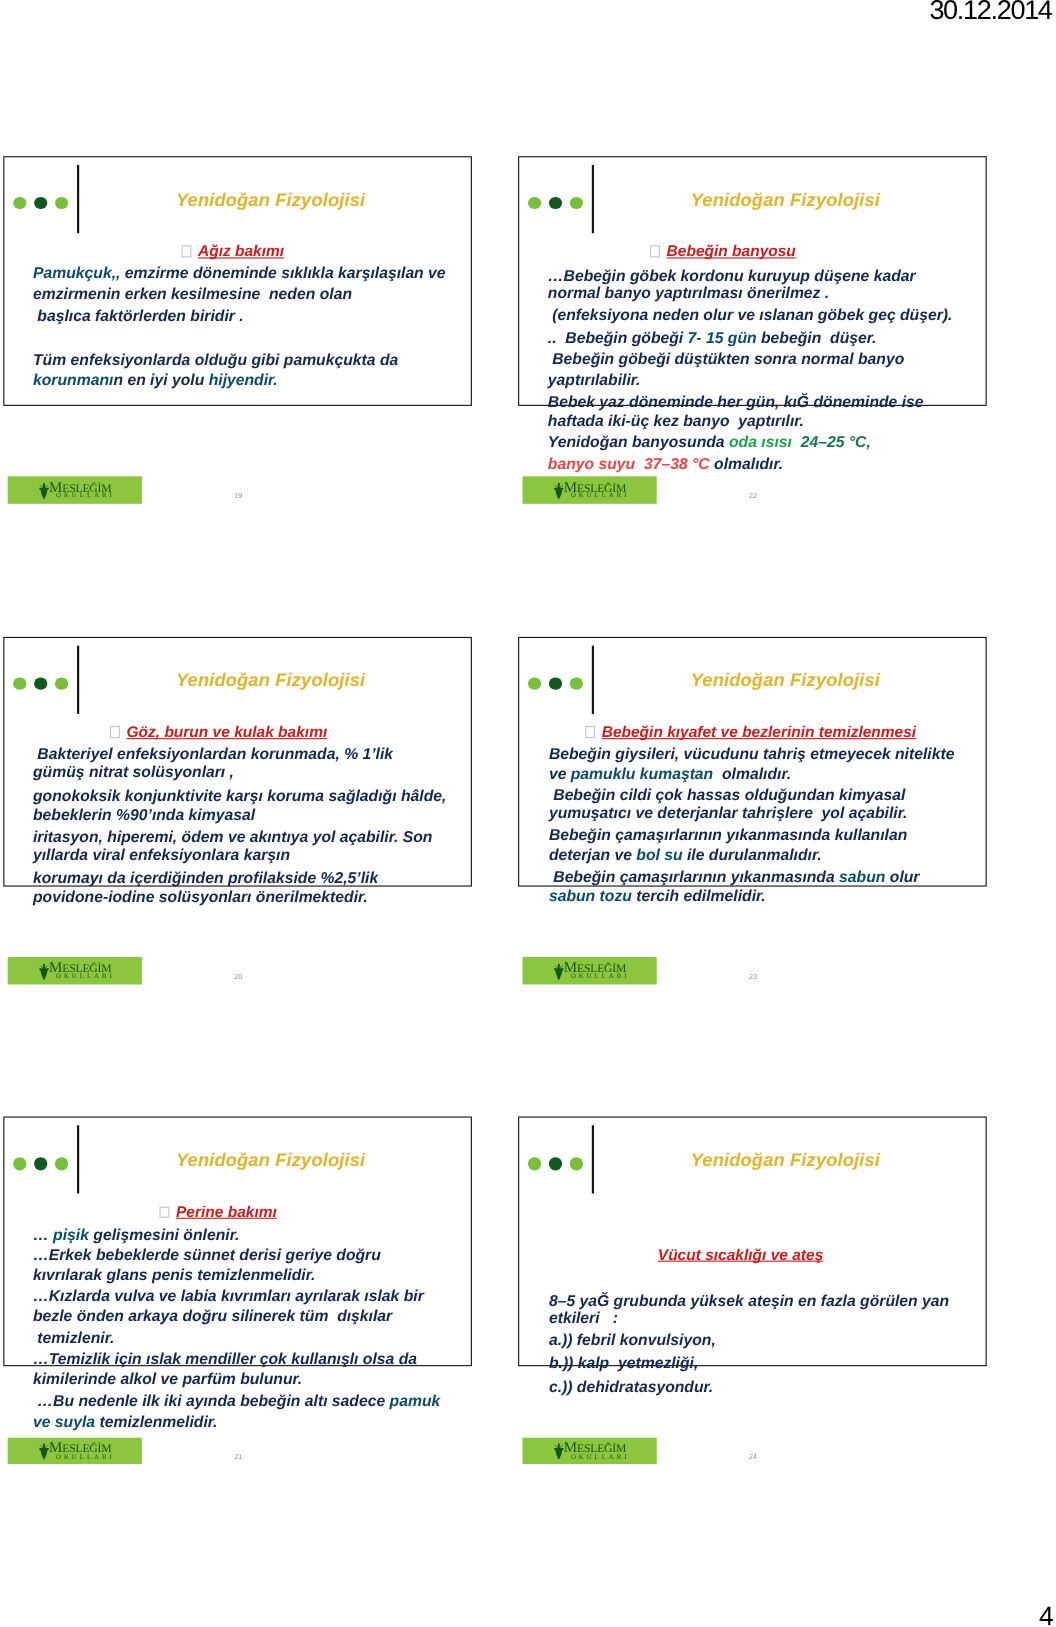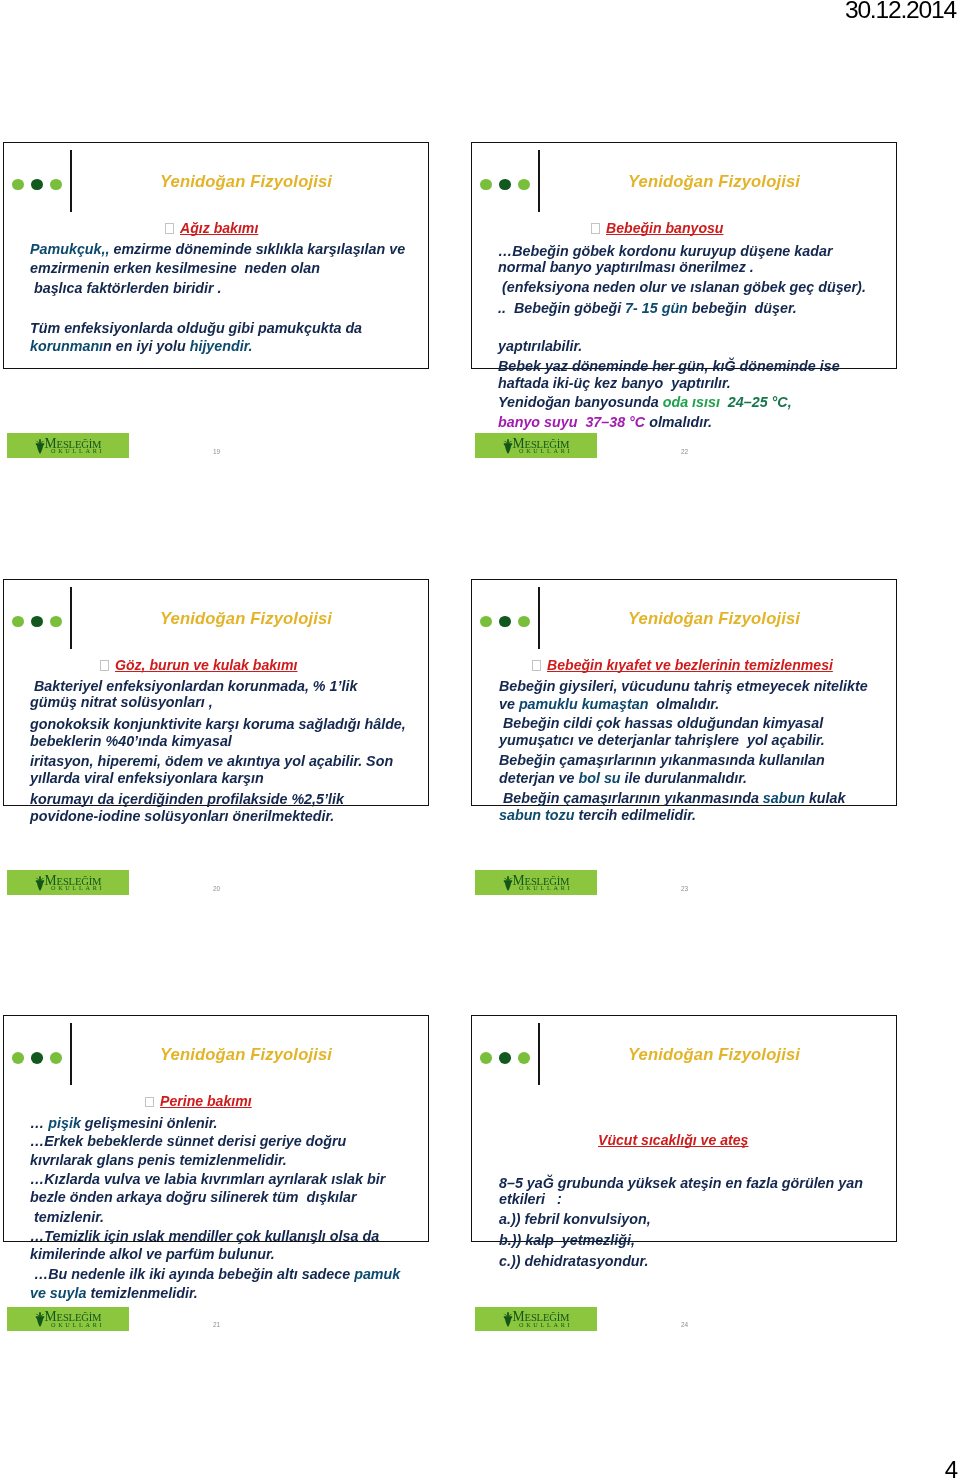--- a/index.html
+++ b/index.html
@@ -15,21 +15,21 @@
   .dot3{left:46px;background:#7ABF3C;}
   .vline{position:absolute;left:65.5px;top:7px;width:2.2px;height:62px;background:#151515;}
   .s-title{position:absolute;left:73px;top:29px;width:338px;text-align:center;font-style:italic;font-weight:bold;color:#E3B42A;font-size:16.6px;letter-spacing:0.15px;}
   .heading{position:absolute;font-style:italic;font-weight:bold;color:#CE1C1C;font-size:14.1px;white-space:nowrap;}
   .heading .u{text-decoration:underline;text-decoration-skip-ink:none;text-underline-offset:1px;text-decoration-thickness:1px;}
   .bullet-box{display:inline-block;width:6.5px;height:8.5px;border:1px solid #c4c4c4;margin-right:6.5px;vertical-align:-1px;}
   .bodytext{position:absolute;font-style:italic;font-weight:bold;font-size:14.3px;line-height:19.3px;color:#14284F;white-space:pre;}
   .c-cyan{color:#0c4a6e;}
   .c-green{color:#1FA24D;}
   .c-teal{color:#17764B;}
-  .c-purple{color:#a21caf;font-style:italic;}
+  .c-purple{color:#ef4444;font-style:italic;}
   .c-navy{color:#14284F;}
   .logo{position:absolute;left:2.5px;top:290.5px;width:122px;height:24.5px;background:#8BC63E;overflow:hidden;}
   .logo-mark{position:absolute;left:28px;top:5.5px;width:10px;height:15px;}
   .logo-name{position:absolute;left:38px;top:1.5px;font-family:"Liberation Serif",serif;color:#14551A;line-height:15px;white-space:nowrap;height:15px;}
   .logo-name .cap{font-size:13.6px;}
   .logo-name .rest{font-size:10.6px;letter-spacing:-0.18px;}
   .logo-sub{position:absolute;left:44.5px;top:15.2px;font-family:"Liberation Serif",serif;font-size:6.2px;color:#14551A;letter-spacing:2.7px;line-height:6px;}
   .slide-num{position:absolute;left:209px;top:305px;font-size:6.5px;color:#8f8f8f;font-style:normal;font-weight:normal;font-family:"Liberation Sans",sans-serif;}
 </style>
 </head>
@@ -68,20 +68,21 @@
   <span class="dot dot1"></span>
   <span class="dot dot2"></span>
   <span class="dot dot3"></span>
   <span class="vline"></span>
   <div class="s-title">Yenidoğan Fizyolojisi</div>
   <div class="heading" style="left:119px;top:77px;"><span class="bullet-box"></span><span class="u">Bebeğin banyosu</span></div>
   <div class="bodytext" style="left:26px;top:99.0px;font-size:14.3px;"><span class="c-navy">…Bebeğin göbek kordonu kuruyup düşene kadar</span></div>
   <div class="bodytext" style="left:26px;top:115.6px;font-size:14.3px;"><span class="c-navy">normal banyo yaptırılması önerilmez .</span></div>
   <div class="bodytext" style="left:26px;top:135.5px;font-size:14.3px;"><span class="c-navy"> (enfeksiyona neden olur ve ıslanan göbek geç düşer).</span></div>
   <div class="bodytext" style="left:26px;top:156.3px;font-size:14.3px;"><span class="c-navy">..  Bebeğin göbeği </span><span class="c-cyan">7- 15 gün</span><span class="c-navy"> bebeğin  düşer.</span></div>
+  <div class="bodytext" style="left:26px;top:175.7px;font-size:14.3px;"><span class="c-navy"> Bebeğin göbeği düştükten sonra normal banyo</span></div>
   <div class="bodytext" style="left:26px;top:194.9px;font-size:14.3px;"><span class="c-navy">yaptırılabilir.</span></div>
   <div class="bodytext" style="left:26px;top:214.1px;font-size:14.3px;"><span class="c-navy">Bebek yaz döneminde her gün, kıĞ döneminde ise</span></div>
   <div class="bodytext" style="left:26px;top:231.8px;font-size:14.3px;"><span class="c-navy">haftada iki-üç kez banyo  yaptırılır.</span></div>
   <div class="bodytext" style="left:26px;top:250.3px;font-size:14.3px;"><span class="c-navy">Yenidoğan banyosunda </span><span class="c-green">oda ısısı </span><span class="c-teal"> 24–25 °C,</span></div>
   <div class="bodytext" style="left:26px;top:270.1px;font-size:14.3px;"><span class="c-purple">banyo suyu  37–38 °C</span><span class="c-navy"> olmalıdır.</span></div>
   <div class="logo">
     <span class="logo-mark"><svg viewBox="0 0 30 45" width="10" height="15">
             <g fill="#14551A">
               <path d="M0.5 5.0 C5.0 5.0 10.0 7.5 12.5 11.5 L12.5 14.0 C9.5 9.8 5.0 6.8 0.5 5.0 Z"></path>
               <path d="M29.5 5.0 C25.0 5.0 20.0 7.5 17.5 11.5 L17.5 14.0 C20.5 9.8 25.0 6.8 29.5 5.0 Z"></path>
@@ -98,21 +99,21 @@
 <div class="slide" style="left:3px;top:578.5px;">
   <span class="dot dot1"></span>
   <span class="dot dot2"></span>
   <span class="dot dot3"></span>
   <span class="vline"></span>
   <div class="s-title">Yenidoğan Fizyolojisi</div>
   <div class="heading" style="left:96px;top:77px;"><span class="bullet-box"></span><span class="u">Göz, burun ve kulak bakımı</span></div>
   <div class="bodytext" style="left:26px;top:97.0px;font-size:14.3px;"><span class="c-navy"> Bakteriyel enfeksiyonlardan korunmada, % 1’lik</span></div>
   <div class="bodytext" style="left:26px;top:113.9px;font-size:14.3px;"><span class="c-navy">gümüş nitrat solüsyonları ,</span></div>
   <div class="bodytext" style="left:26px;top:135.1px;font-size:14.3px;"><span class="c-navy">gonokoksik konjunktivite karşı koruma sağladığı hâlde,</span></div>
-  <div class="bodytext" style="left:26px;top:152.6px;font-size:14.3px;"><span class="c-navy">bebeklerin %40’ında kimyasal</span></div>
+  <div class="bodytext" style="left:26px;top:152.6px;font-size:14.3px;"><span class="c-navy">bebeklerin %90’ında kimyasal</span></div>
   <div class="bodytext" style="left:26px;top:172.6px;font-size:14.3px;"><span class="c-navy">iritasyon, hiperemi, ödem ve akıntıya yol açabilir. Son</span></div>
   <div class="bodytext" style="left:26px;top:189.5px;font-size:14.3px;"><span class="c-navy">yıllarda viral enfeksiyonlara karşın</span></div>
   <div class="bodytext" style="left:26px;top:210.1px;font-size:14.3px;"><span class="c-navy">korumayı da içerdiğinden profilakside %2,5’lik</span></div>
   <div class="bodytext" style="left:26px;top:227.6px;font-size:14.3px;"><span class="c-navy">povidone-iodine solüsyonları önerilmektedir.</span></div>
   <div class="logo">
     <span class="logo-mark"><svg viewBox="0 0 30 45" width="10" height="15">
             <g fill="#14551A">
               <path d="M0.5 5.0 C5.0 5.0 10.0 7.5 12.5 11.5 L12.5 14.0 C9.5 9.8 5.0 6.8 0.5 5.0 Z"></path>
               <path d="M29.5 5.0 C25.0 5.0 20.0 7.5 17.5 11.5 L17.5 14.0 C20.5 9.8 25.0 6.8 29.5 5.0 Z"></path>
               <path d="M12.4 0.5 L17.6 0.5 L17.6 14.0 L12.4 14.0 Z"></path>
@@ -131,21 +132,21 @@
   <span class="dot dot3"></span>
   <span class="vline"></span>
   <div class="s-title">Yenidoğan Fizyolojisi</div>
   <div class="heading" style="left:60px;top:77px;"><span class="bullet-box"></span><span class="u">Bebeğin kıyafet ve bezlerinin temizlenmesi</span></div>
   <div class="bodytext" style="left:27px;top:97.5px;font-size:14.3px;"><span class="c-navy">Bebeğin giysileri, vücudunu tahriş etmeyecek nitelikte</span></div>
   <div class="bodytext" style="left:27px;top:115.0px;font-size:14.3px;"><span class="c-navy">ve </span><span class="c-cyan">pamuklu kumaştan</span><span class="c-navy">  olmalıdır.</span></div>
   <div class="bodytext" style="left:27px;top:134.4px;font-size:14.3px;"><span class="c-navy"> Bebeğin cildi çok hassas olduğundan kimyasal</span></div>
   <div class="bodytext" style="left:27px;top:151.9px;font-size:14.3px;"><span class="c-navy">yumuşatıcı ve deterjanlar tahrişlere  yol açabilir.</span></div>
   <div class="bodytext" style="left:27px;top:171.9px;font-size:14.3px;"><span class="c-navy">Bebeğin çamaşırlarının yıkanmasında kullanılan</span></div>
   <div class="bodytext" style="left:27px;top:189.4px;font-size:14.3px;"><span class="c-navy">deterjan ve </span><span class="c-cyan">bol su</span><span class="c-navy"> ile durulanmalıdır.</span></div>
-  <div class="bodytext" style="left:27px;top:209.4px;font-size:14.3px;"><span class="c-navy"> Bebeğin çamaşırlarının yıkanmasında </span><span class="c-cyan">sabun</span><span class="c-navy"> kulak</span></div>
+  <div class="bodytext" style="left:27px;top:209.4px;font-size:14.3px;"><span class="c-navy"> Bebeğin çamaşırlarının yıkanmasında </span><span class="c-cyan">sabun</span><span class="c-navy"> olur</span></div>
   <div class="bodytext" style="left:27px;top:226.9px;font-size:14.3px;"><span class="c-cyan">sabun tozu</span><span class="c-navy"> tercih edilmelidir.</span></div>
   <div class="logo">
     <span class="logo-mark"><svg viewBox="0 0 30 45" width="10" height="15">
             <g fill="#14551A">
               <path d="M0.5 5.0 C5.0 5.0 10.0 7.5 12.5 11.5 L12.5 14.0 C9.5 9.8 5.0 6.8 0.5 5.0 Z"></path>
               <path d="M29.5 5.0 C25.0 5.0 20.0 7.5 17.5 11.5 L17.5 14.0 C20.5 9.8 25.0 6.8 29.5 5.0 Z"></path>
               <path d="M12.4 0.5 L17.6 0.5 L17.6 14.0 L12.4 14.0 Z"></path>
               <path d="M2.0 13.0 L28.0 13.0 L27.0 19.0 L3.0 19.0 Z"></path>
               <path d="M5.0 17.5 L25.0 17.5 L22.0 30.0 L17.5 41.0 L15.0 44.5 L12.5 41.0 L8.0 30.0 Z"></path>
             </g>

